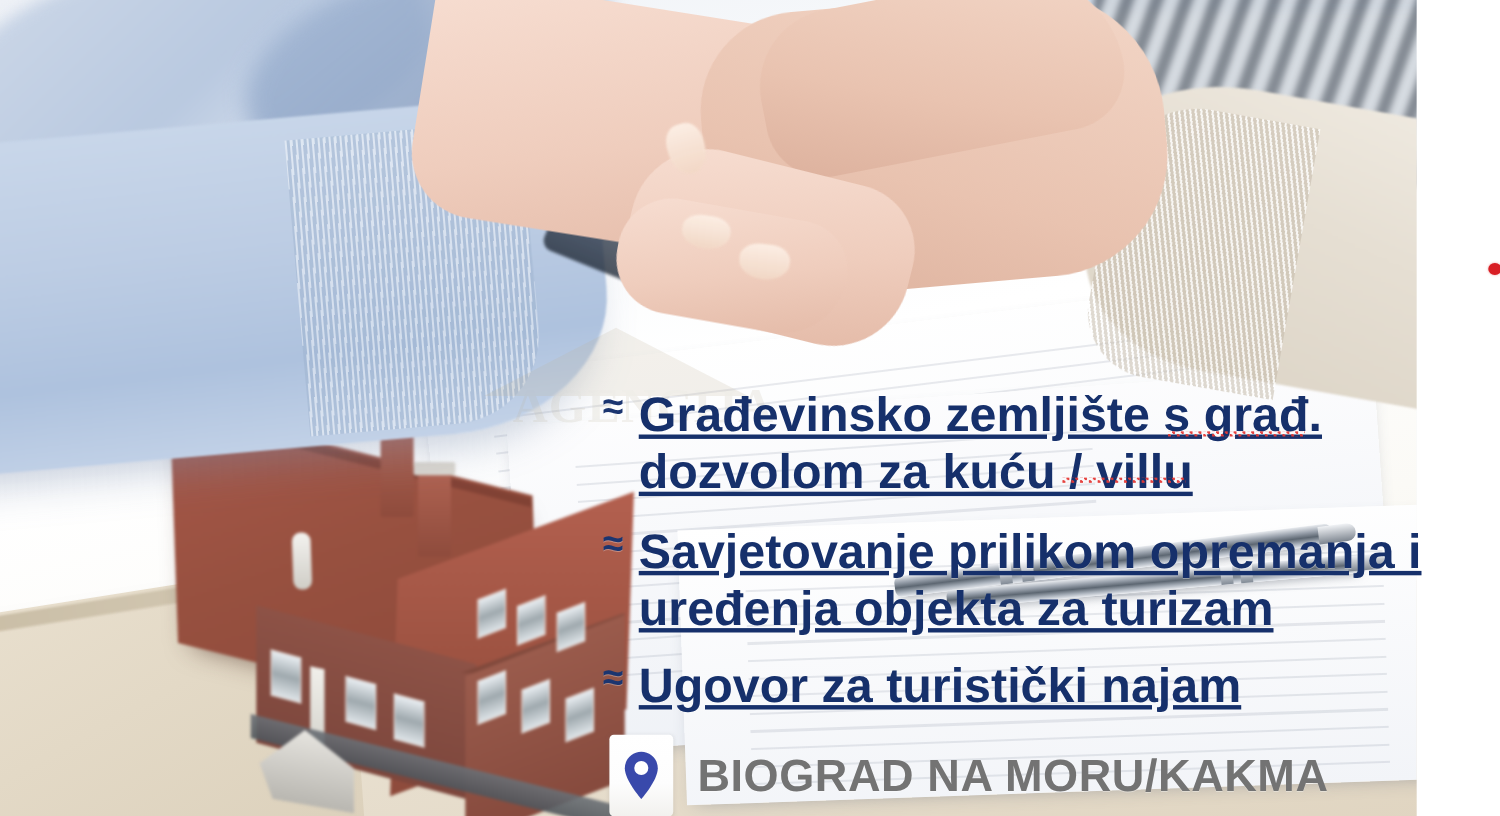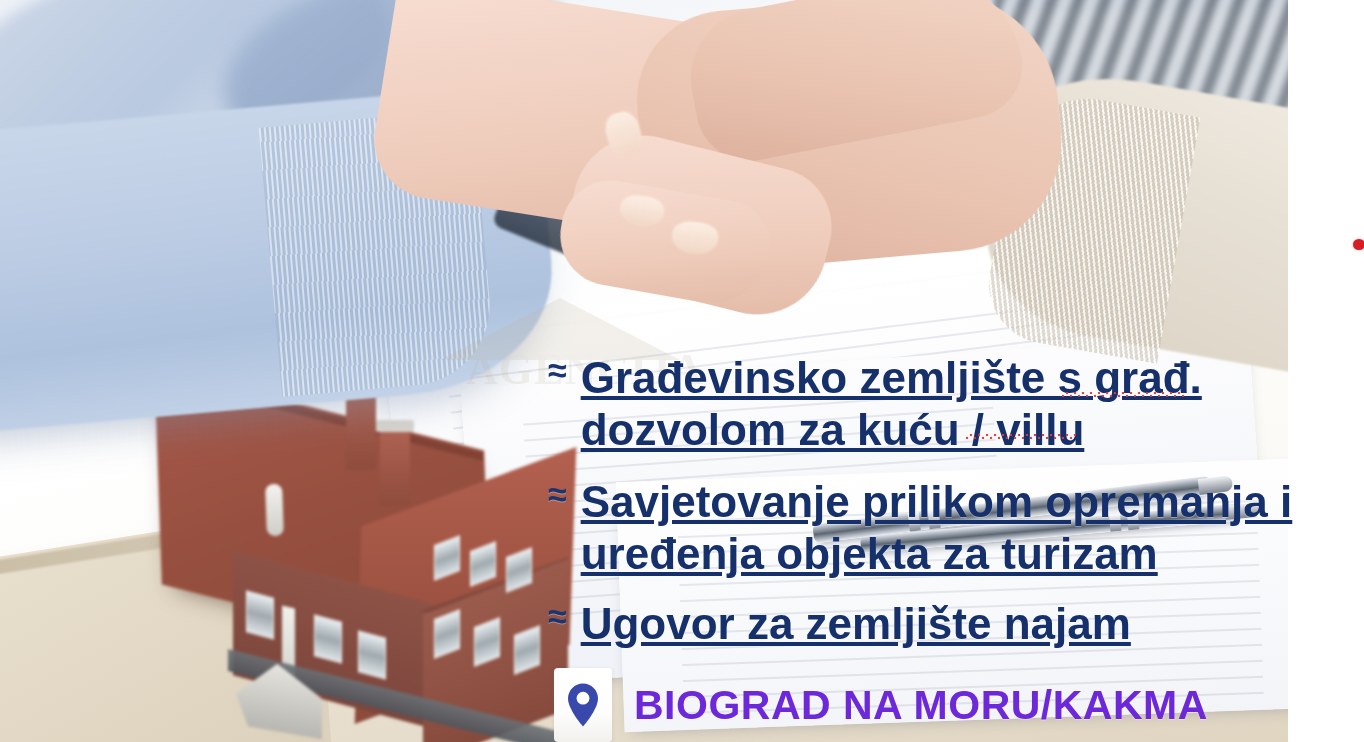--- a/index.html
+++ b/index.html
@@ -338,21 +338,21 @@
     width:58px;height:74px;
     background:linear-gradient(180deg,#ffffff 0%,#fdfdfd 60%,#f2f1ee 100%);
     border-radius:4px;
     display:flex;align-items:center;justify-content:center;
     box-shadow:0 1px 4px rgba(120,120,120,.18);
   }
   #pin-badge svg{display:block;}
   #location-text{
     margin-left:22px;
     font-size:41px;font-weight:700;letter-spacing:.5px;
-    color:#6d28d9;white-space:nowrap;
+    color:#737373;white-space:nowrap;
     font-family:"Liberation Sans", sans-serif;
     text-shadow:0 1px 0 rgba(255,255,255,.35);
   }
 </style>
 </head>
 <body>
 
 <div id="poster">
 
   <div id="photo">
@@ -455,21 +455,21 @@
     </div>
 
     <div class="bullet-row" id="bullet-2">
       <span class="bullet-mark">≈</span>
       <span class="bullet-text">Savjetovanje prilikom opremanja i
  uređenja objekta za turizam</span>
     </div>
 
     <div class="bullet-row" id="bullet-3">
       <span class="bullet-mark">≈</span>
-      <span class="bullet-text">Ugovor za zemljište najam</span>
+      <span class="bullet-text">Ugovor za turistički najam</span>
     </div>
 
     <div class="squiggle" id="sq-grad"></div>
     <div class="squiggle" id="sq-villu"></div>
 
     <div id="location-row">
       <div id="pin-badge">
         <svg width="34" height="46" viewBox="0 0 34 46" aria-hidden="true">
           <path d="M17 1.5C8.7 1.5 2 8.2 2 16.5c0 11 15 28 15 28s15-17 15-28c0-8.3-6.7-15-15-15z" fill="#3949ab"></path>
           <circle cx="17" cy="16.2" r="6.4" fill="#ffffff"></circle>

